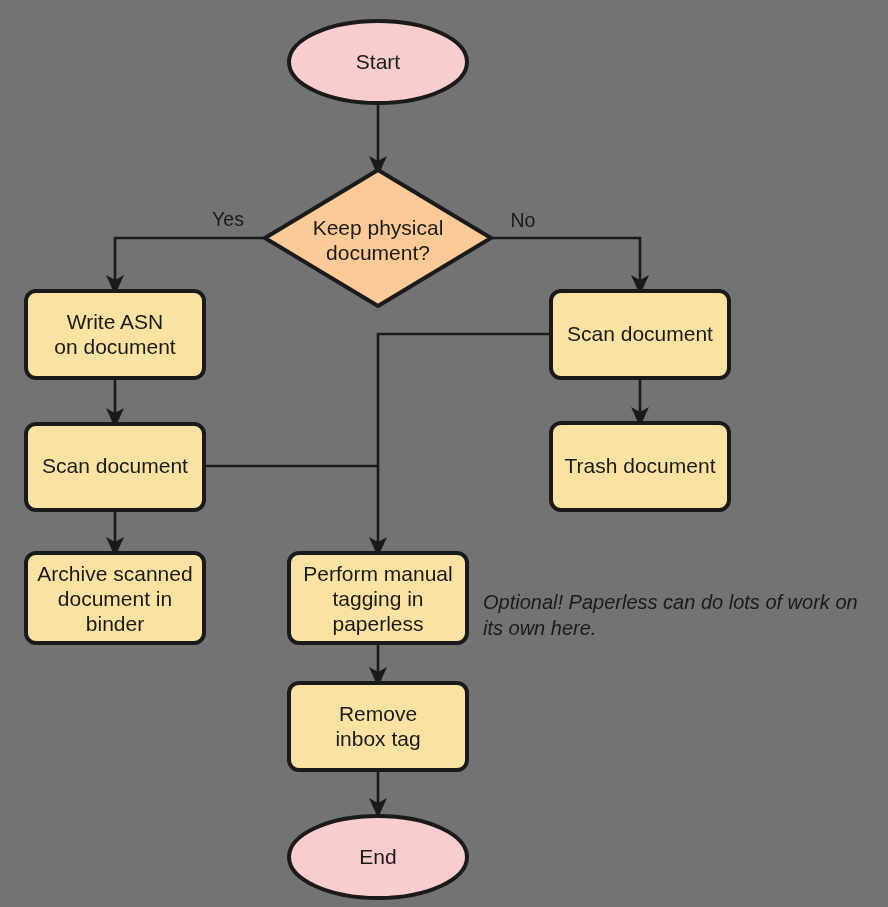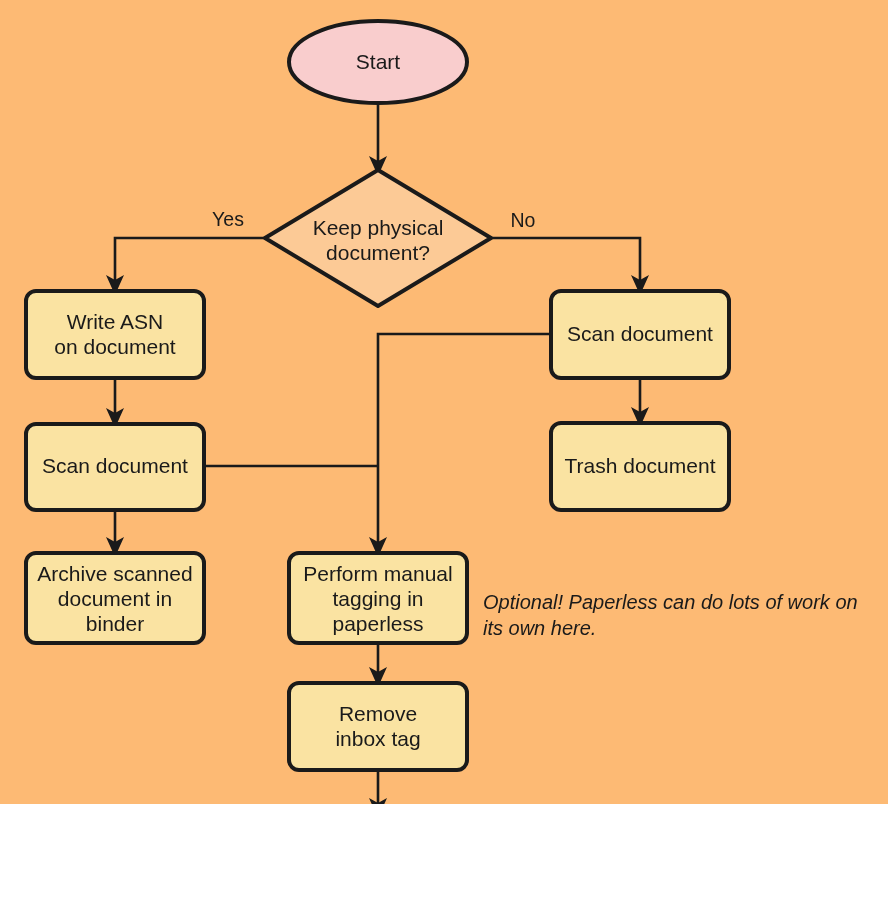--- a/index.html
+++ b/index.html
@@ -6,22 +6,22 @@
     margin: 0;
     padding: 0;
     background: #ffffff;
   }
   body {
     font-family: "Liberation Sans", sans-serif;
   }
   #canvas {
     position: relative;
     width: 888px;
-    height: 804px;
-    background: #fdba74;
+    height: 907px;
+    background: #737373;
     overflow: hidden;
   }
   #flow-svg {
     position: absolute;
     left: 0;
     top: 0;
     width: 888px;
     height: 907px;
   }
   .node-text {

